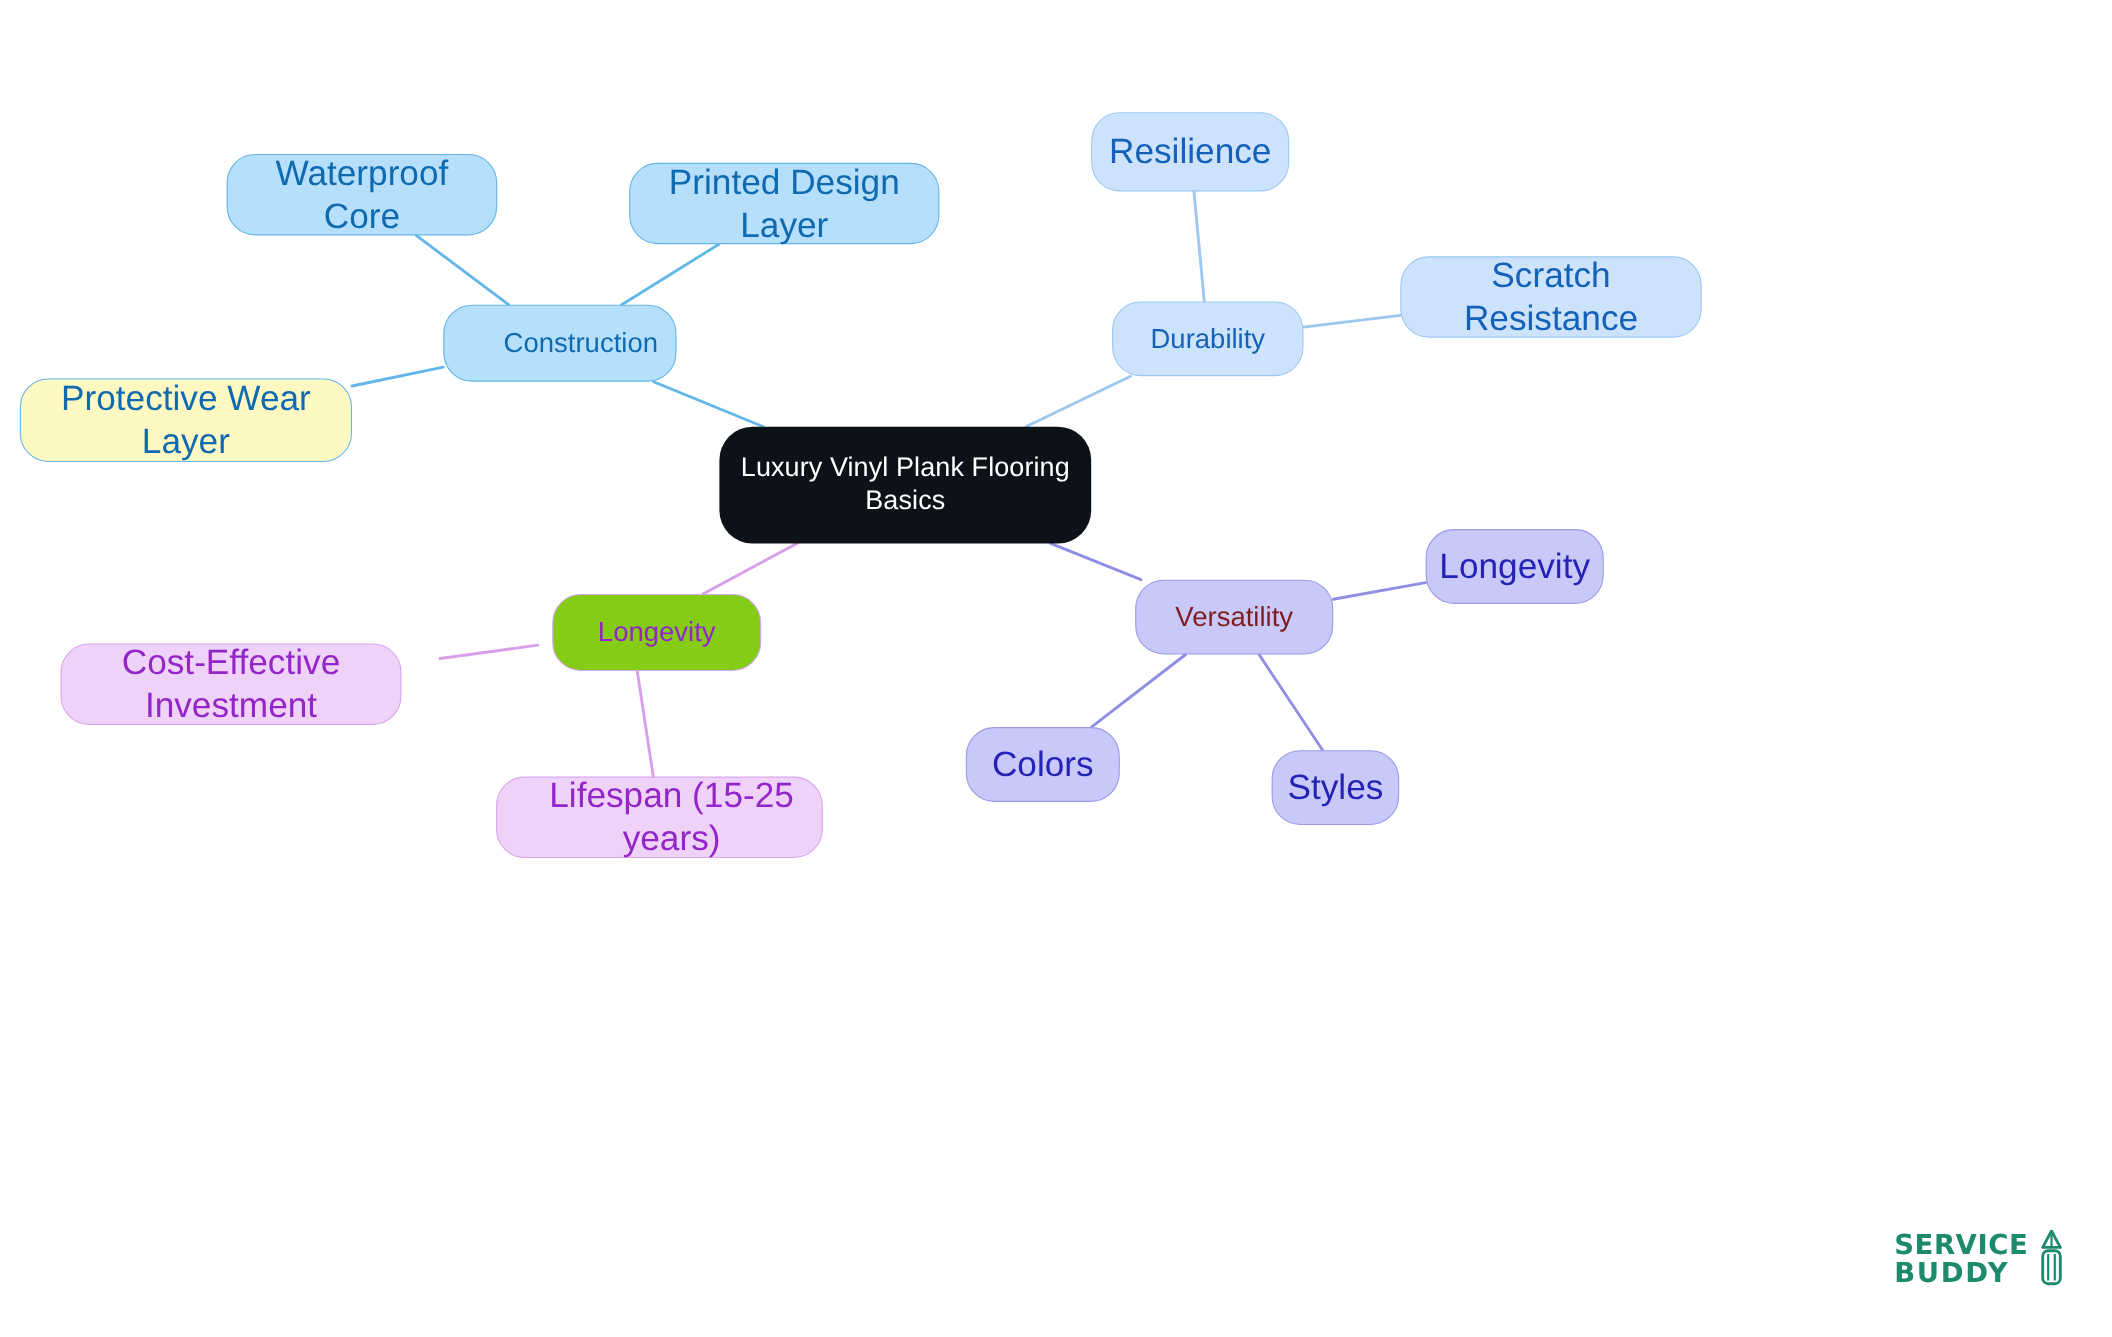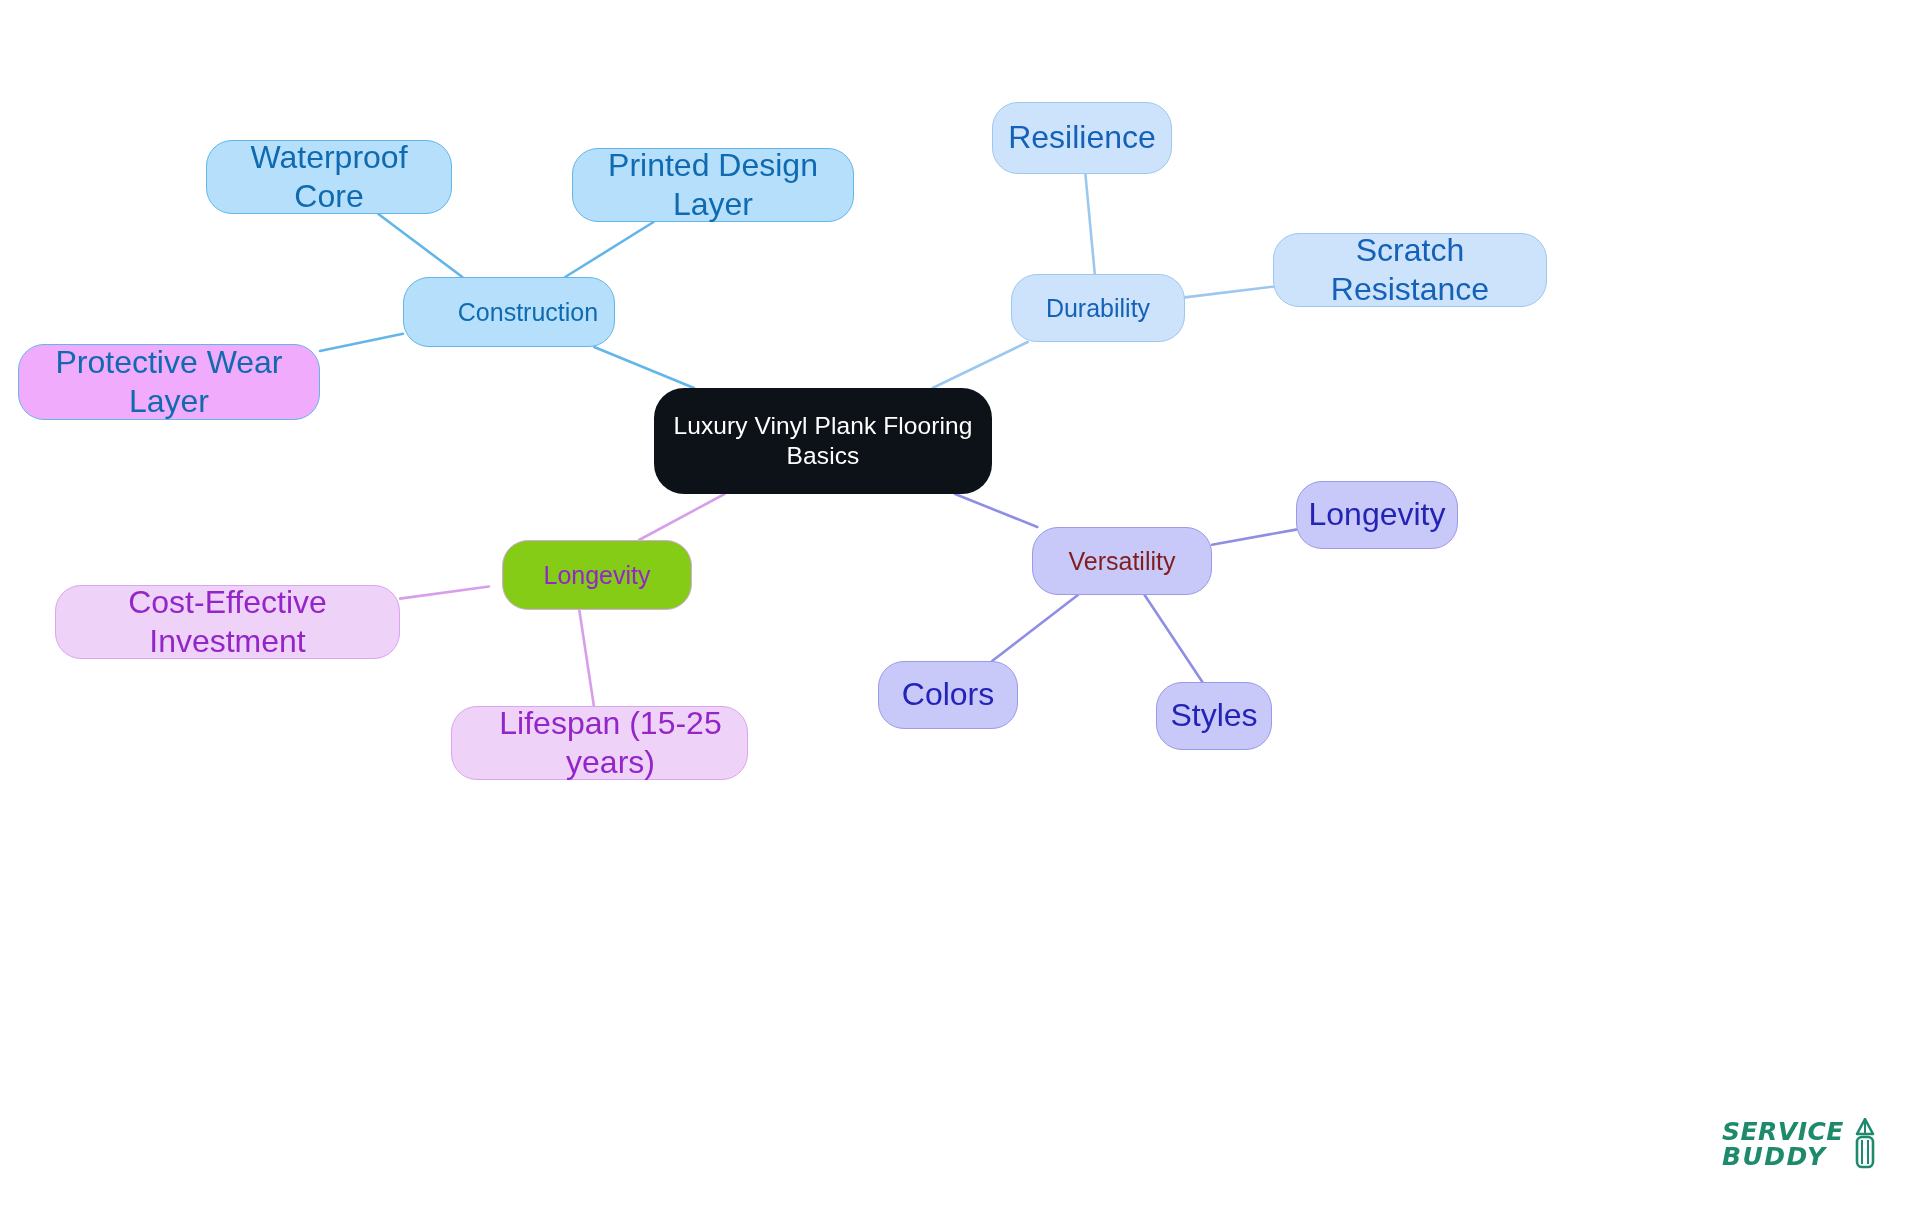--- a/index.html
+++ b/index.html
@@ -55,21 +55,20 @@
   .node.leaf {
     font-size: 32px;
   }
 
   
   #logo {
     position: absolute;
     display: flex;
     align-items: center;
     gap: 8px;
-    font-style: italic;
   }
   #logo-text {
     display: flex;
     flex-direction: column;
     line-height: 1.0;
     font-weight: bold;
     font-size: 25px;
     letter-spacing: 0.5px;
     font-family: "DejaVu Sans", "Liberation Sans", sans-serif;
   }
@@ -94,30 +93,30 @@
       <line x1="1144.5935483870967" y1="595" x2="1202.4064516129033" y2="682" stroke="#8e8ee4" stroke-width="2.6" stroke-linecap="round"></line>
       <line x1="724.5149253731344" y1="494" x2="639.0373134328358" y2="540" stroke="#d79fe9" stroke-width="2.6" stroke-linecap="round"></line>
       <line x1="489" y1="586.5295815295815" x2="400" y2="598.6017316017316" stroke="#d79fe9" stroke-width="2.6" stroke-linecap="round"></line>
       <line x1="579.3125" y1="610" x2="593.8839285714286" y2="706" stroke="#d79fe9" stroke-width="2.6" stroke-linecap="round"></line>
     </svg>
 <div class="node root" style="left: 654px; top: 388px; width: 338px; height: 106px; background: rgb(13, 18, 24); border-color: rgb(13, 18, 24); color: rgb(255, 255, 255);"><span>Luxury Vinyl Plank Flooring
 Basics</span></div>
     <div class="node branch" style="left: 403px; top: 277px; width: 212px; height: 70px; background: rgb(181, 223, 251); border-color: rgb(99, 182, 232); color: rgb(15, 106, 176); padding-left: 48px;"><span>Construction</span></div>
     <div class="node leaf" style="left: 206px; top: 140px; width: 246px; height: 74px; background: rgb(181, 223, 251); border-color: rgb(99, 182, 232); color: rgb(15, 106, 176);"><span>Waterproof Core</span></div>
     <div class="node leaf" style="left: 572px; top: 148px; width: 282px; height: 74px; background: rgb(181, 223, 251); border-color: rgb(99, 182, 232); color: rgb(15, 106, 176);"><span>Printed Design Layer</span></div>
-    <div class="node leaf" style="left: 18px; top: 344px; width: 302px; height: 76px; background: #f0abfc; border-color: rgb(99, 182, 232); color: rgb(15, 106, 176);"><span>Protective Wear Layer</span></div>
+    <div class="node leaf" style="left: 18px; top: 344px; width: 302px; height: 76px; background: #fef9c3; border-color: rgb(99, 182, 232); color: rgb(15, 106, 176);"><span>Protective Wear Layer</span></div>
     <div class="node branch" style="left: 1011px; top: 274px; width: 174px; height: 68px; background: rgb(205, 227, 251); border-color: rgb(156, 200, 240); color: rgb(19, 97, 184);"><span>Durability</span></div>
     <div class="node leaf" style="left: 992px; top: 102px; width: 180px; height: 72px; background: rgb(205, 227, 251); border-color: rgb(156, 200, 240); color: rgb(19, 97, 184);"><span>Resilience</span></div>
     <div class="node leaf" style="left: 1273px; top: 233px; width: 274px; height: 74px; background: rgb(205, 227, 251); border-color: rgb(156, 200, 240); color: rgb(19, 97, 184);"><span>Scratch Resistance</span></div>
     <div class="node branch" style="left: 1032px; top: 527px; width: 180px; height: 68px; background: rgb(200, 200, 249); border-color: rgb(154, 154, 232); color: #7f1d1d;"><span>Versatility</span></div>
     <div class="node leaf" style="left: 1296px; top: 481px; width: 162px; height: 68px; background: rgb(200, 200, 249); border-color: rgb(154, 154, 232); color: rgb(35, 35, 181);"><span>Longevity</span></div>
     <div class="node leaf" style="left: 878px; top: 661px; width: 140px; height: 68px; background: rgb(200, 200, 249); border-color: rgb(154, 154, 232); color: rgb(35, 35, 181);"><span>Colors</span></div>
     <div class="node leaf" style="left: 1156px; top: 682px; width: 116px; height: 68px; background: rgb(200, 200, 249); border-color: rgb(154, 154, 232); color: rgb(35, 35, 181);"><span>Styles</span></div>
     <div class="node branch" style="left: 502px; top: 540px; width: 190px; height: 70px; background: #84cc16; border-color: rgb(217, 166, 237); color: rgb(148, 37, 201);"><span>Longevity</span></div>
-    <div class="node leaf" style="left: 55px; top: 585px; width: 345px; height: 74px; background: rgb(238, 210, 247); border-color: rgb(217, 166, 237); color: rgb(148, 37, 201);"><span>Cost-Effective Investment</span></div>
+    <div class="node leaf" style="left: 55px; top: 585px; width: 310px; height: 74px; background: rgb(238, 210, 247); border-color: rgb(217, 166, 237); color: rgb(148, 37, 201);"><span>Cost-Effective Investment</span></div>
     <div class="node leaf" style="left: 451px; top: 706px; width: 297px; height: 74px; background: rgb(238, 210, 247); border-color: rgb(217, 166, 237); color: rgb(148, 37, 201); padding-left: 32px;"><span>Lifespan (15-25 years)</span></div>
   </div>
 
 <div id="logo" style="left: 1722px; top: 1118px;">
   <div id="logo-text" style="color: rgb(29, 138, 108);">
     <span class="logo-line1">SERVICE</span>
     <span class="logo-line2">BUDDY</span>
   </div>
   <svg id="logo-icon" width="26" height="52" viewBox="0 0 26 52" xmlns="http://www.w3.org/2000/svg">
     <path d="M13 1 L21 16 L5 16 Z" fill="none" stroke="#1d8a6c" stroke-width="2.6" stroke-linejoin="round"></path>

